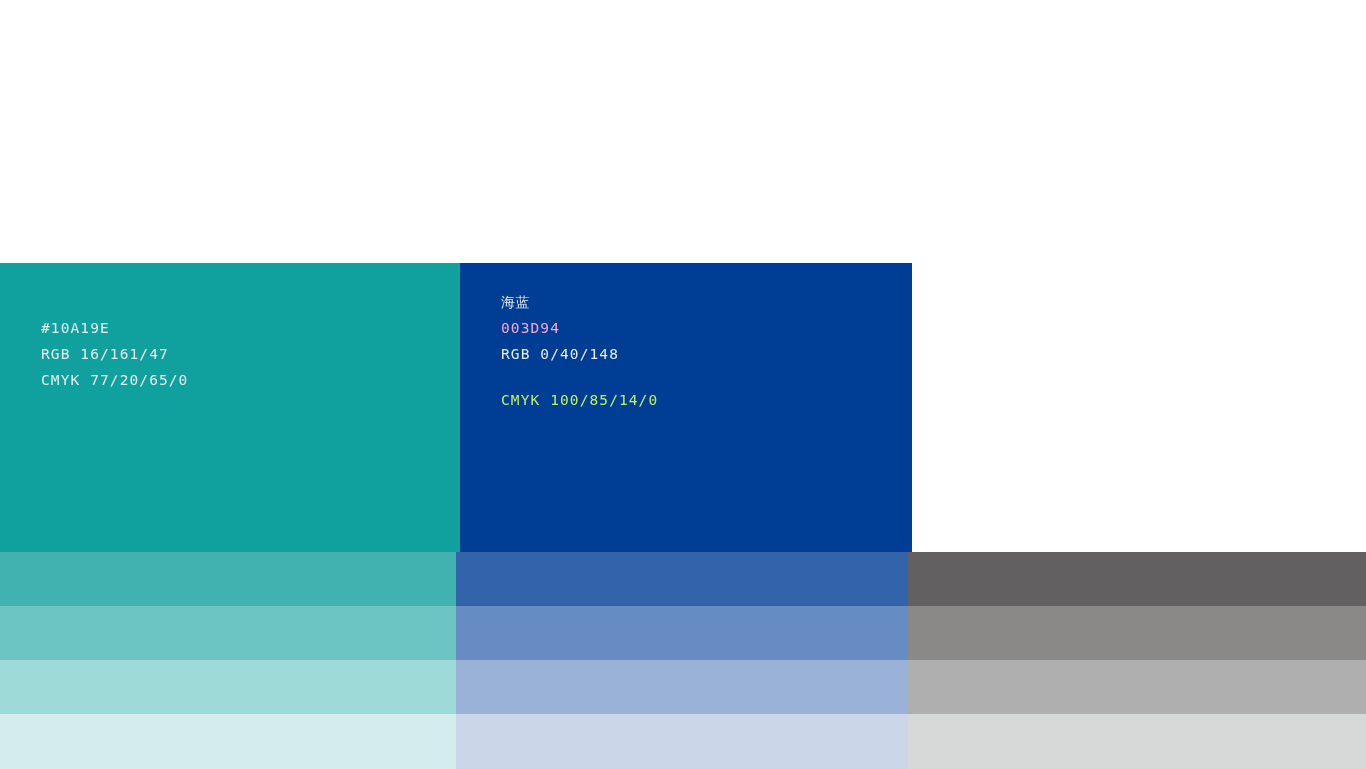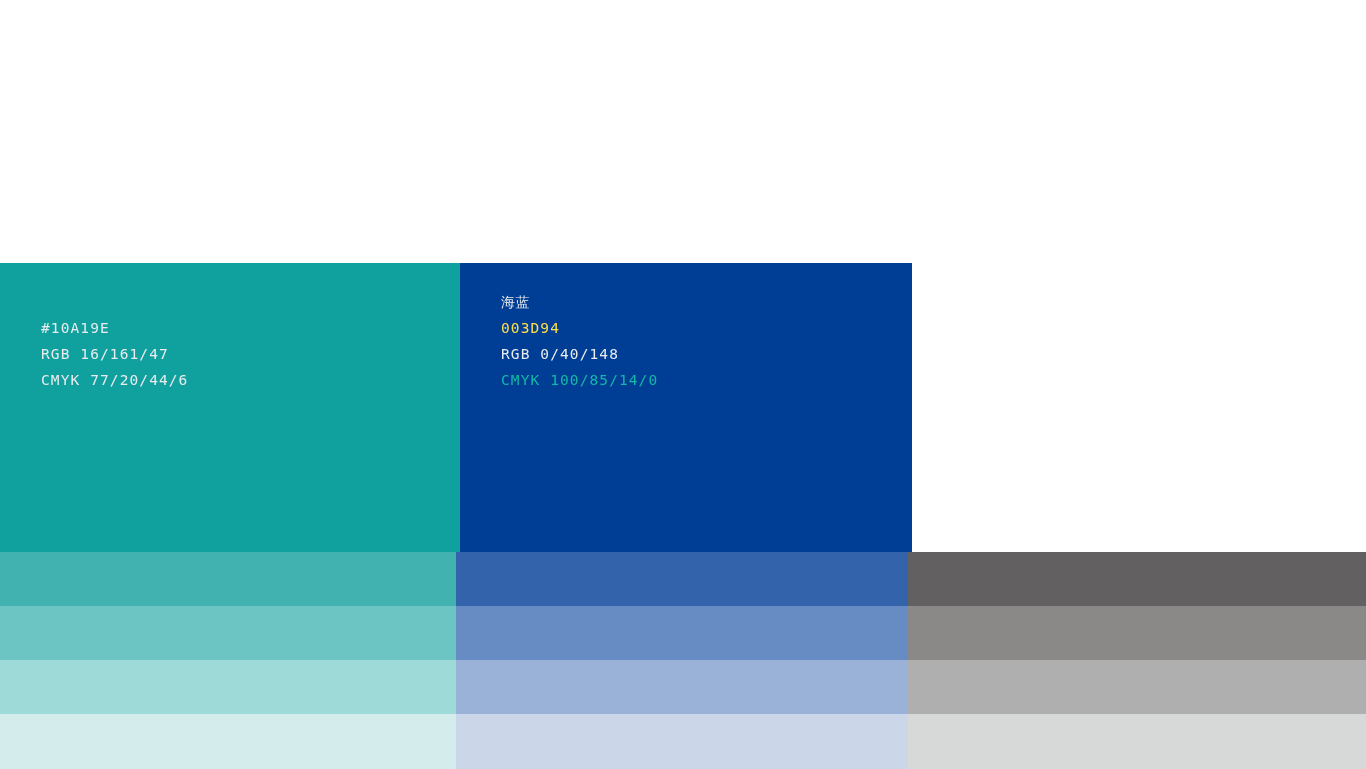--- a/index.html
+++ b/index.html
@@ -83,30 +83,30 @@
 
 <div id="palette-board">
 
   <div id="swatch-row">
 
     <div class="swatch-col col-0" style="background: rgb(16, 161, 158);">
       <div class="swatch-info">
         <div class="swatch-name is-empty" style="color: rgb(233, 236, 238);"></div>
         <div class="swatch-line" style="color: rgb(233, 236, 238);">#10A19E</div>
         <div class="swatch-line" style="color: rgb(233, 236, 238);">RGB 16/161/47</div>
-        <div class="swatch-line" style="color: rgb(233, 236, 238);">CMYK 77/20/44/6</div>
+        <div class="swatch-line" style="color: rgb(233, 236, 238);">CMYK 77/20/65/0</div>
       </div>
     </div>
 
     <div class="swatch-col col-1" style="background: rgb(0, 61, 148);">
       <div class="swatch-info">
         <div class="swatch-name" style="color: rgb(233, 236, 238);">海蓝</div>
-        <div class="swatch-line" style="color: #fde047;">003D94</div>
+        <div class="swatch-line" style="color: #f9a8d4;">003D94</div>
         <div class="swatch-line" style="color: rgb(233, 236, 238);">RGB 0/40/148</div>
-        <div class="swatch-line" style="color: #14b8a6;">CMYK 100/85/14/0</div>
+        <div class="swatch-line" style="color: #bef264; margin-top: 20px;">CMYK 100/85/14/0</div>
       </div>
     </div>
 
 
   </div>
 
   <div class="tint-row" id="tint-row-0">
     <div class="tint-cell col-0" style="background: rgb(65, 178, 175);"></div>
     <div class="tint-cell col-1" style="background: rgb(51, 100, 171);"></div>
     <div class="tint-cell col-2" style="background: rgb(99, 96, 97);"></div>

